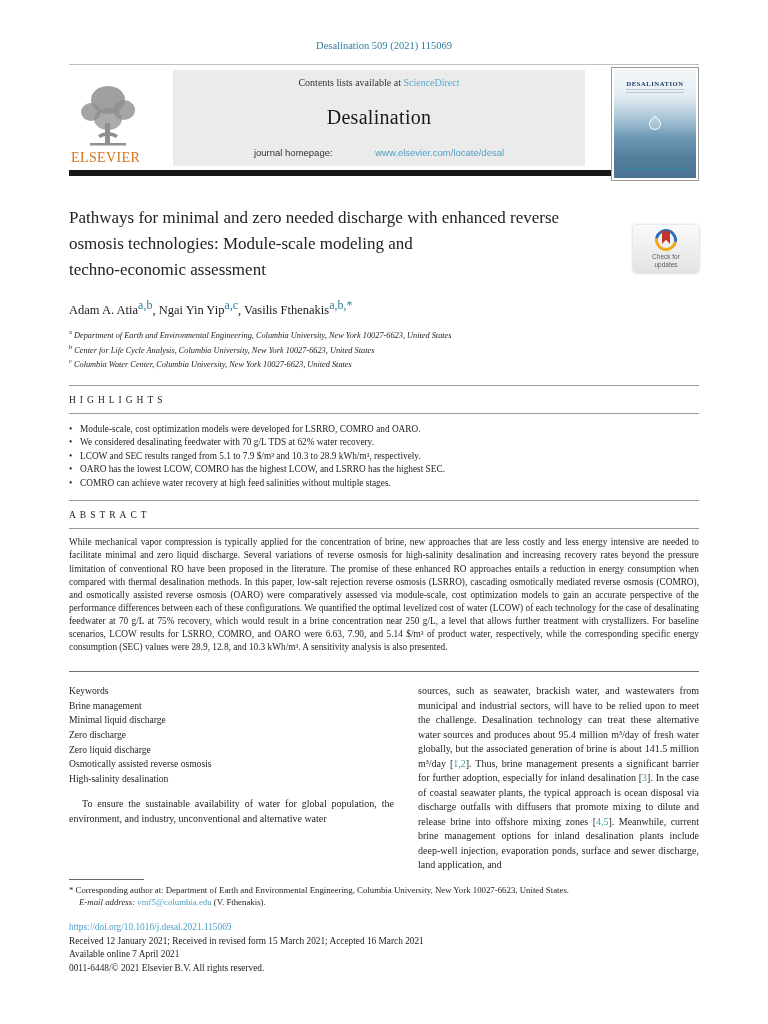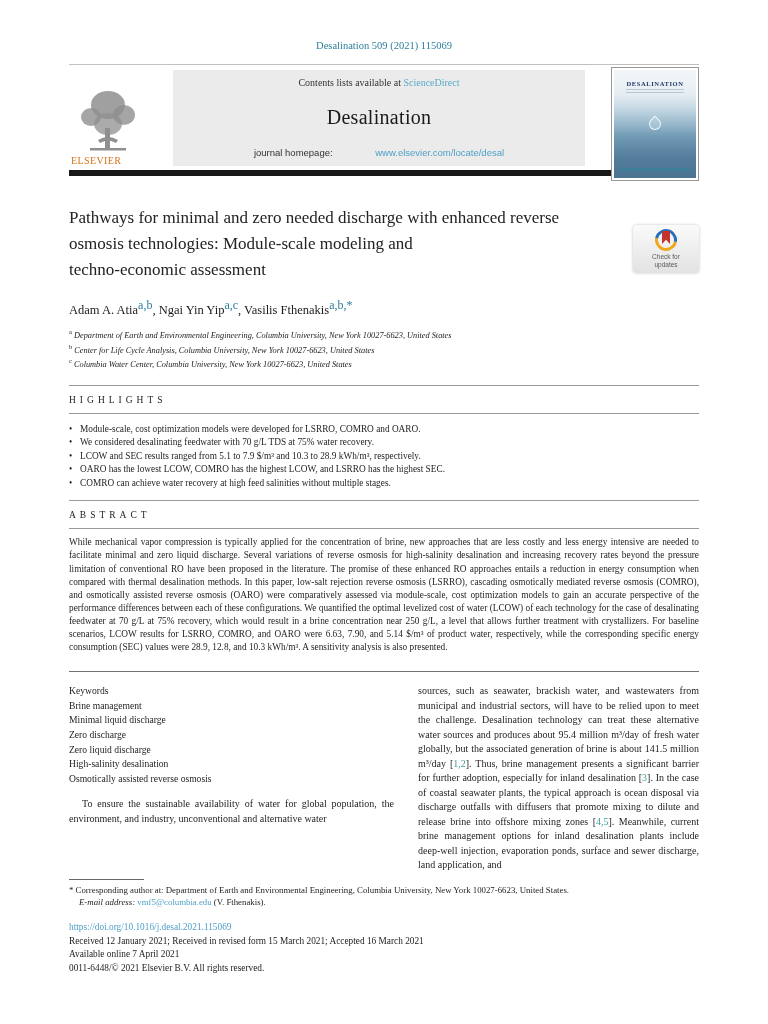--- a/index.html
+++ b/index.html
@@ -12,21 +12,21 @@
   .content { margin:0 47px; position:relative; }
 
   
   .journal-ref { margin-top:40px; text-align:center; font-size:10.5px; color:#2d7e9e; }
   .top-rule { border:none; border-top:1px solid #c0c0c0; margin-top:13px; }
 
   
   .masthead { position:relative; display:flex; margin-top:5px; height:96px; }
   .logo-col { width:104px; background:#fff; display:flex; flex-direction:column; align-items:flex-start; justify-content:flex-end; padding:2px 6px 0 2px; }
   .logo-col .tree { margin-left:6px; }
-  .elsevier-word { font-size:10px; color:#d4731c; letter-spacing:0.4px; margin-top:1px; }
+  .elsevier-word { font-size:14px; color:#d4731c; letter-spacing:0.4px; margin-top:1px; }
   .gray-col { flex:1; margin-right:114px; background:#ebebeb; display:flex; flex-direction:column; justify-content:space-between; text-align:center; padding:7px 4px 8px 4px; }
   .contents-line { font-size:10px; color:#333; }
   .contents-line a { color:#5ba9cb; text-decoration:none; }
   .masthead-title { font-size:20px; color:#1a1a1a; letter-spacing:0.3px; }
   .homepage-line { font-family:"Liberation Sans","DejaVu Sans",sans-serif; font-size:9.5px; color:#333; }
   .homepage-line a { color:#4e9fc7; text-decoration:none;margin-left:40px; }
   .black-bar { height:6px; background:#181818; margin-top:4px; }
 
   
   .cover-box { position:absolute; top:-3px; right:0; width:88px; height:114px; border:1px solid #999; background:#fff; padding:2px; }
@@ -153,42 +153,42 @@
         <div><sup>b</sup><span> Center for Life Cycle Analysis, Columbia University, New York 10027-6623, United States</span></div>
         <div><sup>c</sup><span> Columbia Water Center, Columbia University, New York 10027-6623, United States</span></div>
       </div>
     </div>
 
     <hr class="rule hl-rule1">
     <div class="sec-heading">HIGHLIGHTS</div>
     <hr class="rule">
     <ul class="highlights">
       <li>Module-scale, cost optimization models were developed for LSRRO, COMRO and OARO.</li>
-      <li>We considered desalinating feedwater with 70 g/L TDS at 75% water recovery.</li>
+      <li>We considered desalinating feedwater with 70 g/L TDS at 62% water recovery.</li>
       <li>LCOW and SEC results ranged from 5.1 to 7.9 $/m³ and 10.3 to 28.9 kWh/m³, respectively.</li>
       <li>OARO has the lowest LCOW, COMRO has the highest LCOW, and LSRRO has the highest SEC.</li>
       <li>COMRO can achieve water recovery at high feed salinities without multiple stages.</li>
     </ul>
 
     <hr class="rule">
     <div class="sec-heading">ABSTRACT</div>
     <hr class="rule">
     <p class="abstract-text">While mechanical vapor compression is typically applied for the concentration of brine, new approaches that are less costly and less energy intensive are needed to facilitate minimal and zero liquid discharge. Several variations of reverse osmosis for high-salinity desalination and increasing recovery rates beyond the pressure limitation of conventional RO have been proposed in the literature. The promise of these enhanced RO approaches entails a reduction in energy consumption when compared with thermal desalination methods. In this paper, low-salt rejection reverse osmosis (LSRRO), cascading osmotically mediated reverse osmosis (COMRO), and osmotically assisted reverse osmosis (OARO) were comparatively assessed via module-scale, cost optimization models to gain an accurate perspective of the performance differences between each of these configurations. We quantified the optimal levelized cost of water (LCOW) of each technology for the case of desalinating feedwater at 70 g/L at 75% recovery, which would result in a brine concentration near 250 g/L, a level that allows further treatment with crystallizers. For baseline scenarios, LCOW results for LSRRO, COMRO, and OARO were 6.63, 7.90, and 5.14 $/m³ of product water, respectively, while the corresponding specific energy consumption (SEC) values were 28.9, 12.8, and 10.3 kWh/m³. A sensitivity analysis is also presented.</p>
     <hr class="rule-strong abstract-end-rule">
 
     <div class="columns">
       <div class="col-left">
         <div class="keywords">
           <div>Keywords</div>
           <div>Brine management</div>
           <div>Minimal liquid discharge</div>
           <div>Zero discharge</div>
           <div>Zero liquid discharge</div>
+          <div>Osmotically assisted reverse osmosis</div>
           <div>High-salinity desalination</div>
-          <div>Osmotically assisted reverse osmosis</div>
         </div>
         <p class="intro-par">To ensure the sustainable availability of water for global population, the environment, and industry, unconventional and alternative water</p>
       </div>
       <div class="col-right">
         <p class="body-par"><span>sources, such as seawater, brackish water, and wastewaters from municipal and industrial sectors, will have to be relied upon to meet the challenge. Desalination technology can treat these alternative water sources and produces about 95.4 million m³/day of fresh water globally, but the associated generation of brine is about 141.5 million m³/day [</span><a class="ref" href="#">1,2</a><span>]. Thus, brine management presents a significant barrier for further adoption, especially for inland desalination [</span><a class="ref" href="#">3</a><span>]. In the case of coastal seawater plants, the typical approach is ocean disposal via discharge outfalls with diffusers that promote mixing to dilute and release brine into offshore mixing zones [</span><a class="ref" href="#">4,5</a><span>]. Meanwhile, current brine management options for inland desalination plants include deep-well injection, evaporation ponds, surface and sewer discharge, land application, and</span></p>
       </div>
     </div>
 
     <hr class="fn-rule">
     <div class="footnote">

